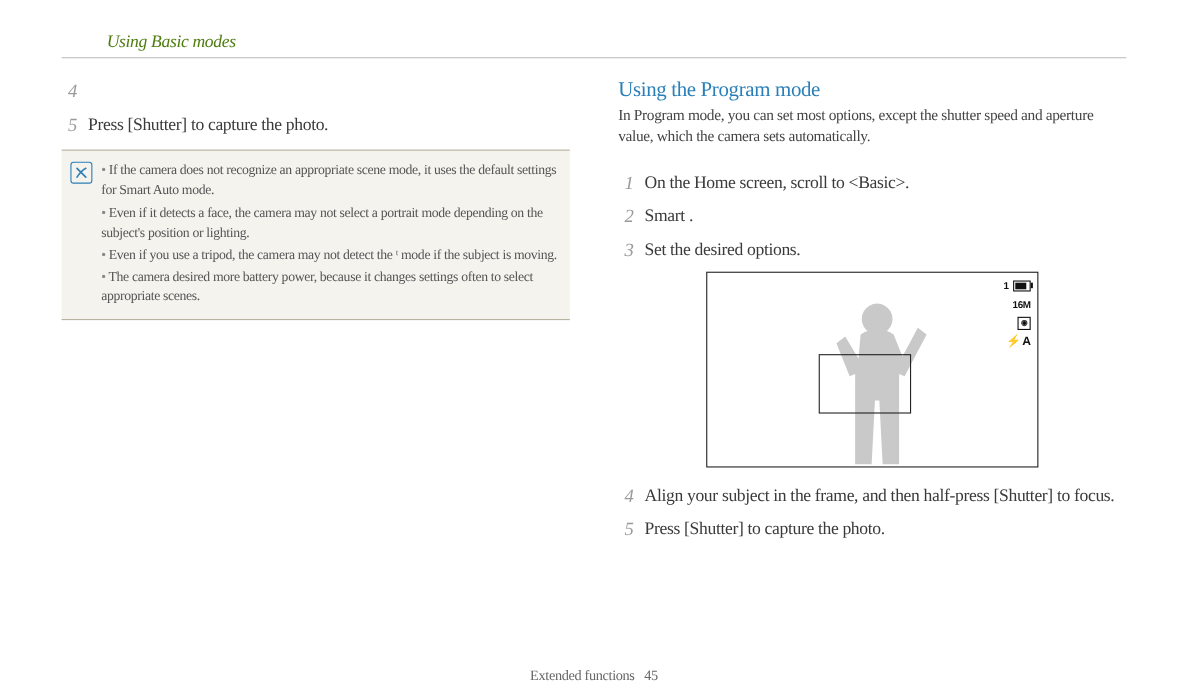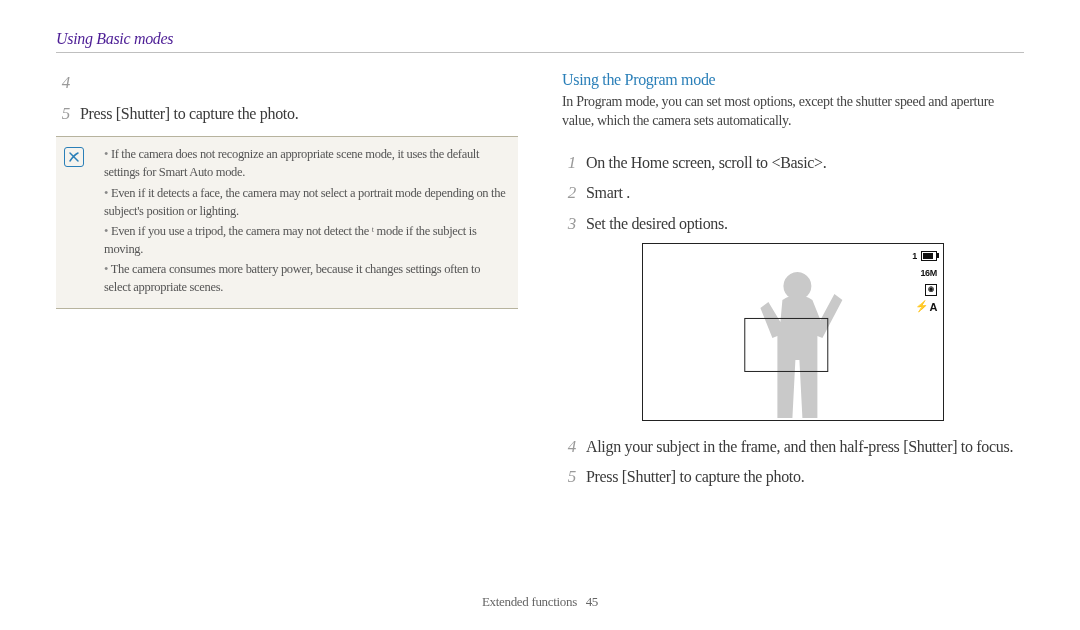--- a/index.html
+++ b/index.html
@@ -22,24 +22,25 @@
     letter-spacing: -0.02em;
   }
   .page {
     position: relative;
     box-sizing: border-box;
     width: 1080px;
     height: 630px;
     padding: 30px 56px 0 56px;
   }
   .running-head {
-    color: #4c1d95;
+    color: #4d7c0f;
     font-size: 16px;
     font-style: italic;
     margin-bottom: 4px;
+    margin-left: 41px;
   }
   .head-rule {
     border: 0;
     border-top: 1px solid var(--rule);
     margin: 0 0 18px 0;
   }
   .cols {
     display: flex;
     gap: 44px;
   }
@@ -59,21 +60,21 @@
     text-align: right;
     flex: none;
   }
   .note {
     margin-top: 10px;
     background: var(--note-bg);
     border-top: 1px solid var(--note-rule);
     border-bottom: 1px solid var(--note-rule);
     display: flex;
     padding: 8px 10px 10px 8px;
-    gap: 20px;
+    gap: 8px;
   }
   .note-icon {
     flex: none;
     width: 18px; height: 18px;
     border: 1.5px solid var(--accent);
     border-radius: 3px;
     display: flex; align-items: center; justify-content: center;
     margin-top: 2px;
   }
   .note-icon svg { display:block; }
@@ -82,21 +83,21 @@
     list-style: none;
     font-size: 12.5px;
     line-height: 1.45;
     color: #555;
   }
   .note ul li { margin-bottom: 2px; }
   .note ul li::before { content: "\2022  "; color: #888; }
 
   .section-head {
     color: var(--accent);
-    font-size: 16px;
+    font-size: 19px;
     margin: 0 0 4px 0;
     font-weight: normal;
   }
   .intro {
     font-size: 14px;
     line-height: 1.35;
     color: #444;
     margin-bottom: 20px;
   }
   .substep {
@@ -141,21 +142,21 @@
   .osd-row { display:flex; align-items:center; gap:4px; height:12px; }
   .batt { width:14px; height:8px; border:1.5px solid #111; position:relative; }
   .batt::after { content:""; position:absolute; right:-3px; top:1.5px; width:2px; height:5px; background:#111; }
   .batt::before { content:""; position:absolute; left:1px; top:1px; width:10px; height:6px; background:#111; }
   .meter-icon { width:10px; height:10px; border:1.5px solid #111; display:flex; align-items:center; justify-content:center; }
   .meter-icon span { font-size:7px; margin-top:-1px; }
   .flash-icon { display:flex; align-items:center; gap:1px; font-size:11px; }
 
   .footer {
     position: absolute;
-    bottom: 20px; left: 0; right: 0;
+    bottom: 8px; left: 0; right: 0;
     text-align: center;
     font-size: 13px;
     color: #666;
   }
 </style>
 </head>
 <body>
 
 <div class="page">
 
@@ -177,21 +178,21 @@
       <div class="note">
         <div class="note-icon">
           <svg width="12" height="12" viewBox="0 0 12 12">
               <path d="M2 2 L10 10 M2 10 Q6 4 10 2" stroke="#2a7fb8" stroke-width="1.5" fill="none" stroke-linecap="round"></path>
             </svg>
         </div>
         <ul>
           <li>If the camera does not recognize an appropriate scene mode, it uses the default settings for Smart Auto mode.</li>
           <li>Even if it detects a face, the camera may not select a portrait mode depending on the subject's position or lighting.</li>
           <li>Even if you use a tripod, the camera may not detect the  ᵗ  mode if the subject is moving.</li>
-          <li>The camera consumes more battery power, because it changes settings often to select appropriate scenes.</li>
+          <li>The camera desired more battery power, because it changes settings often to select appropriate scenes.</li>
         </ul>
       </div>
 
     </div>
 
     <div class="col">
 
       <h2 class="section-head">Using the Program mode</h2>
       <div class="intro">In Program mode, you can set most options, except the shutter speed and aperture value, which the camera sets automatically.</div>
 

